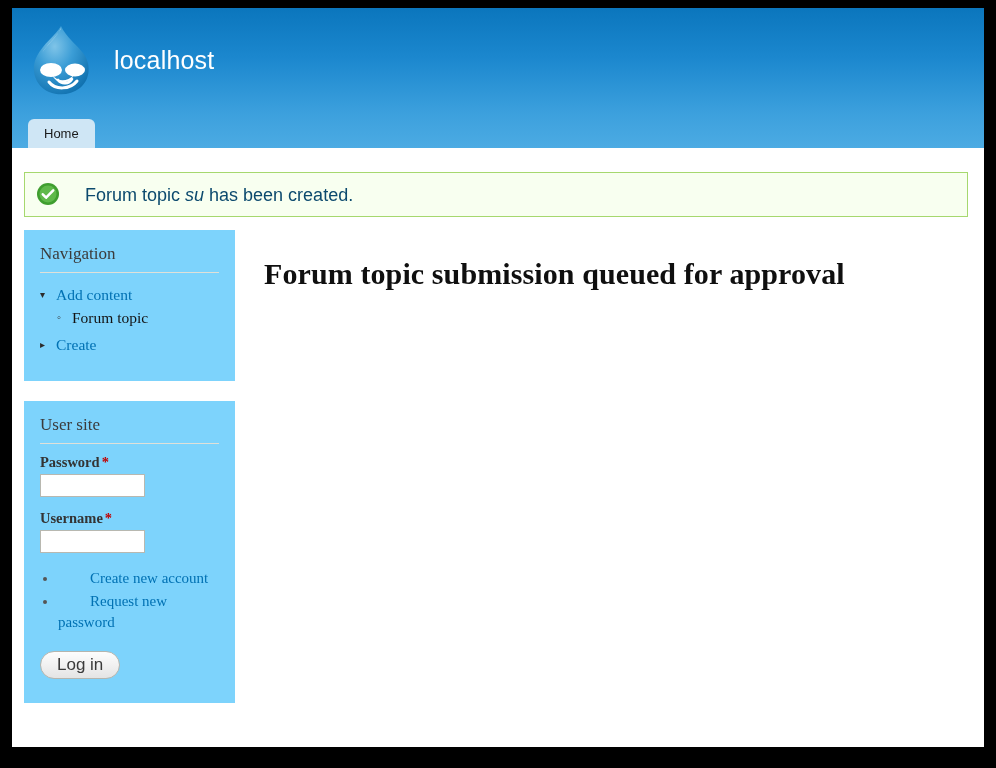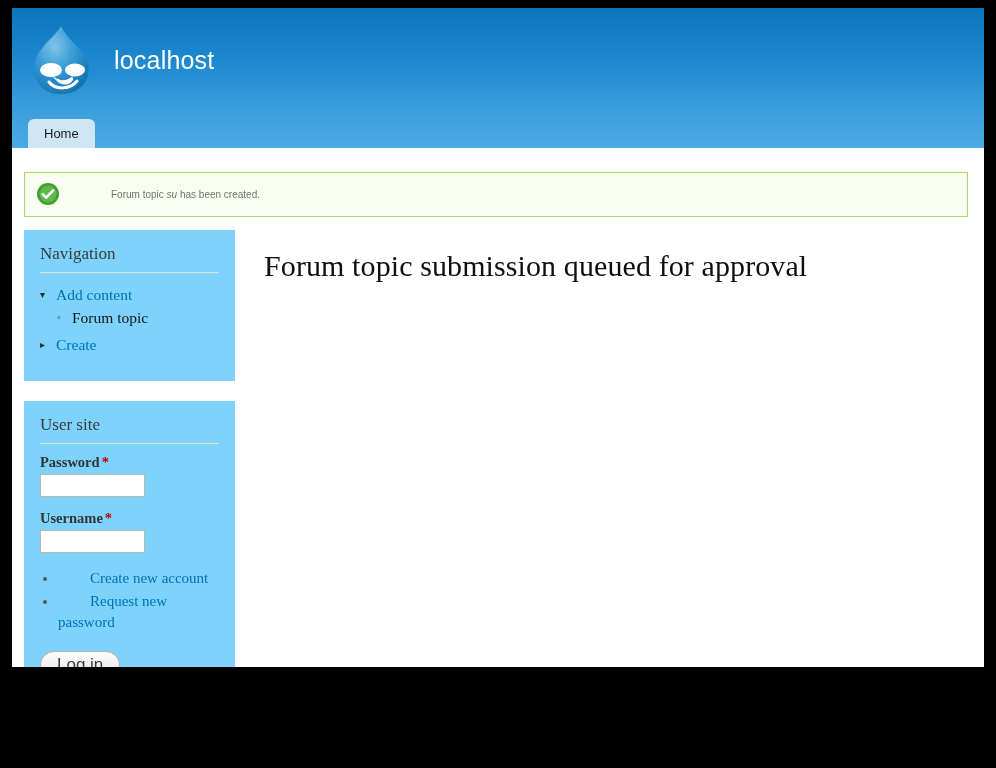--- a/index.html
+++ b/index.html
@@ -18,21 +18,21 @@
   #frame {
     position: absolute;
     left: 0; top: 0;
     width: 996px; height: 768px;
     background: #000;
   }
   #page {
     position: absolute;
     left: 12px; top: 8px;
     width: 972px;
-    height: 659px;
+    height: 739px;
     background: #ffffff;
     overflow: hidden;
   }
 
   
   #header {
     position: relative;
     height: 140px;
     background: linear-gradient(to bottom, #0b76bd 0%, #1b87ce 35%, #3ca0dd 75%, #4cabe3 100%);
   }
@@ -91,23 +91,23 @@
     width: 944px;
   }
   #msg-icon {
     position: absolute;
     left: 11px;
     top: 9px;
     width: 24px;
     height: 24px;
   }
   #msg-text {
-    margin-left: 76px;
-    font-size: 10px;
-    color: #737373;
+    margin-left: 50px;
+    font-size: 18px;
+    color: #0c4a6e;
     font-family: "Liberation Sans", sans-serif;
     line-height: 20px;
     padding-top: 1px;
   }
   #msg-text .em { font-style: italic; }
 
   
   #breadcrumb {
     margin: 23px 0 0 12px;
     font-size: 13px;
@@ -248,24 +248,24 @@
 
   
   #content {
     position: absolute;
     left: 252px;
     top: 0;
     width: 700px;
   }
   #page-title {
     font-family: "Liberation Serif", serif;
-    font-weight: normal;
+    font-weight: bold;
     font-size: 30px;
     color: #0f0f0f;
-    margin: 17px 0 0 0;
+    margin: 25px 0 0 0;
     line-height: 38px;
     letter-spacing: .1px;
   }
   #content-body {
     font-family: "Liberation Serif", serif;
     font-size: 15px;
     color: #3b3b3b;
     margin: 20px 0 0 0;
     line-height: 21px;
   }

